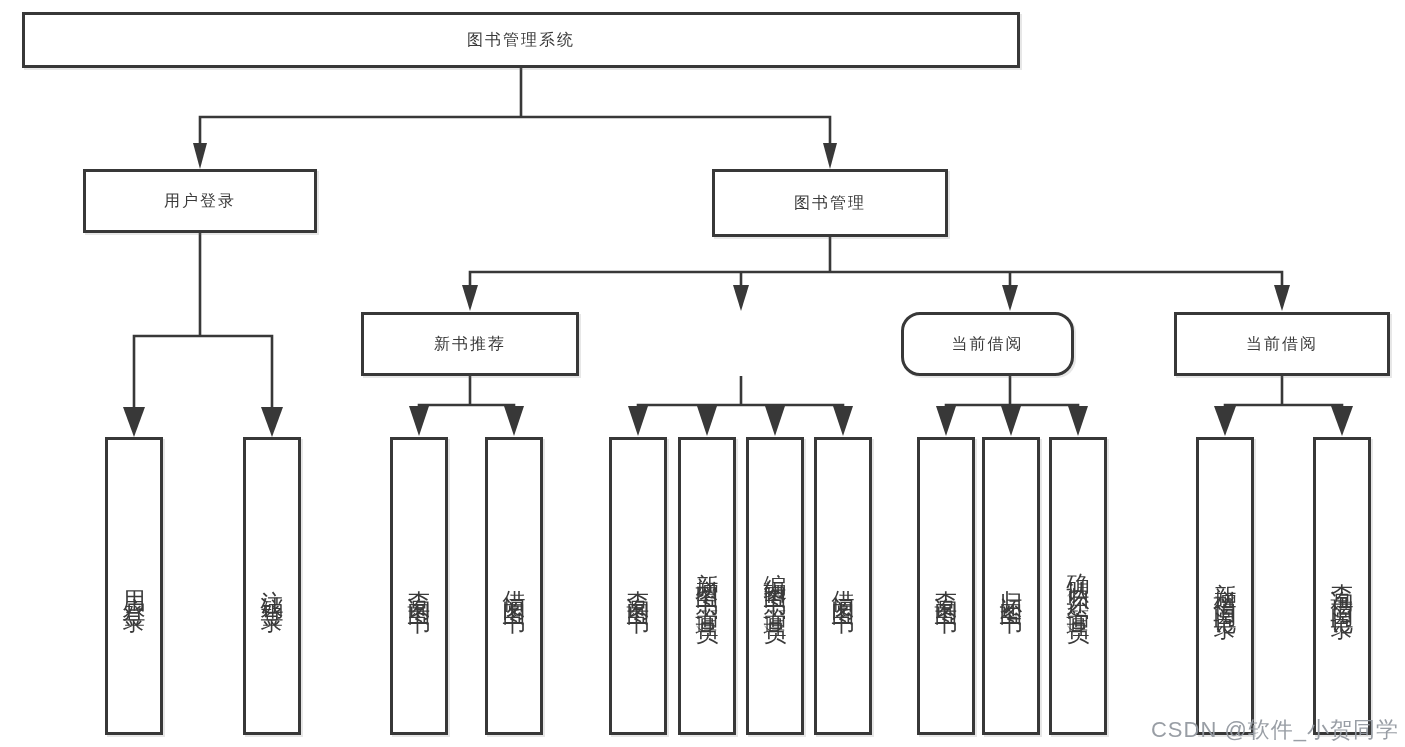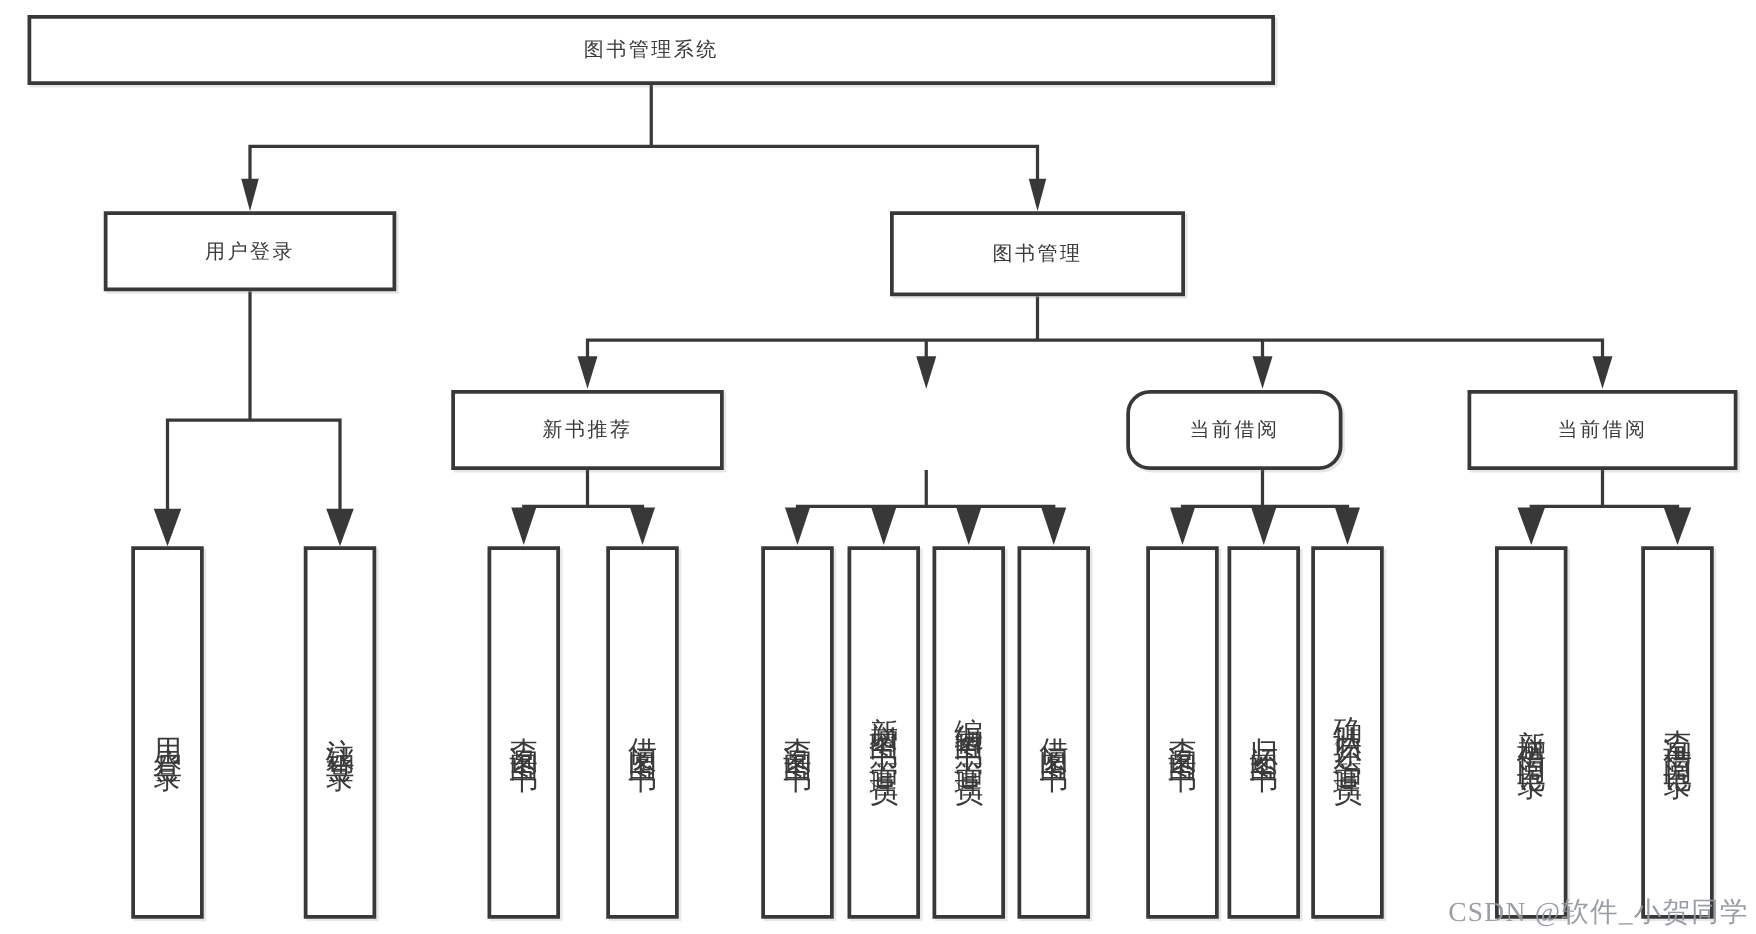--- a/index.html
+++ b/index.html
@@ -75,21 +75,20 @@
   #connectors polygon { fill: #383838; stroke: none; }
 
   #watermark {
     position: absolute;
     right: 6px;
     bottom: 2px;
     font-size: 22px;
     color: rgba(148,153,160,0.95);
     letter-spacing: 1px;
     white-space: nowrap;
-    font-family: Liberation Serif, serif;
   }
 </style>
 </head>
 <body>
 
 <div id="stage">
 
   <svg id="connectors" viewBox="0 0 1405 747" xmlns="http://www.w3.org/2000/svg">
 
     <path d="M521,68 V117"></path>

